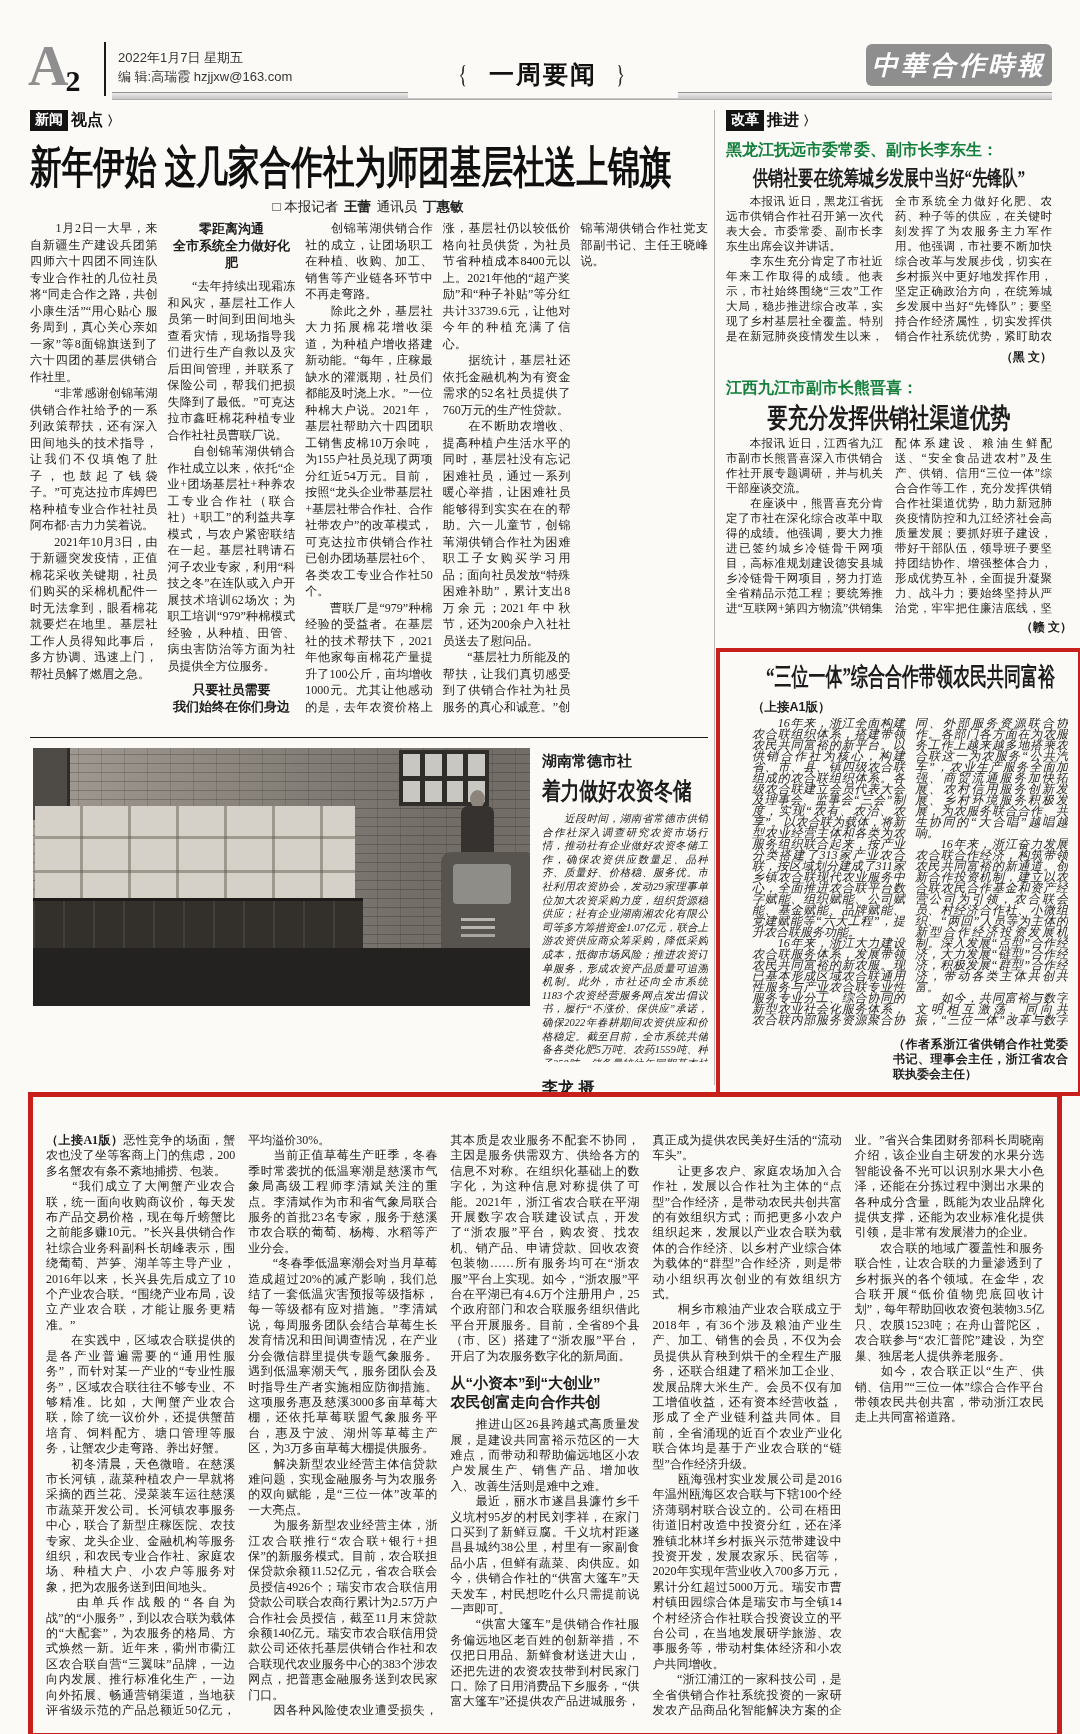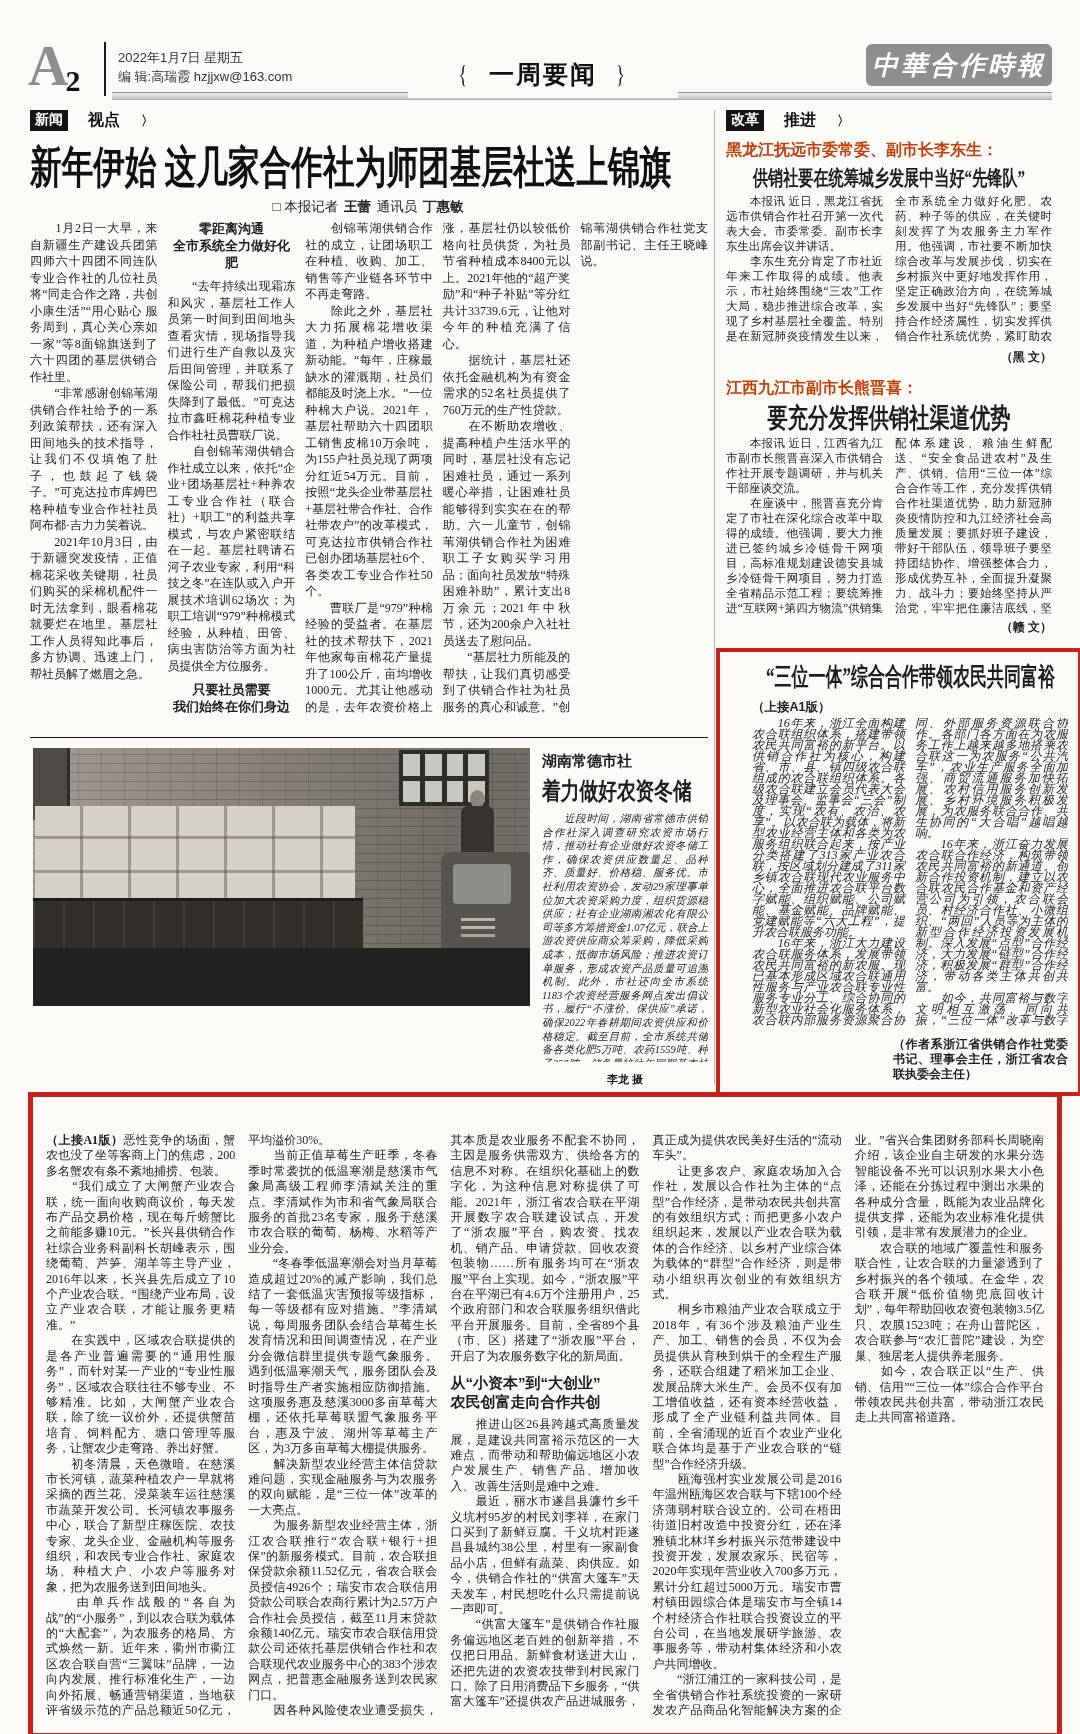--- a/index.html
+++ b/index.html
@@ -17,51 +17,51 @@
   .hdr-vline{width:2px;background:#1a1a1a;}
   .dateline{font-size:13px;color:#333;line-height:19px;}
   .bar3d{height:6px;background:linear-gradient(#ececec,#c4c4c4);border-top:1px solid #8e8e8e;border-bottom:1px solid #adadad;}
   .weekly{background:#fbfaf7;display:flex;align-items:center;justify-content:center;gap:8px;}
   .weekly .brk{font-size:34px;color:#2a2a2a;font-weight:normal;line-height:1;}
   .weekly .ttl{font-size:25px;font-weight:bold;color:#111;font-family:"Liberation Serif",serif;letter-spacing:2px;}
   .masthead{background:#8e8e8e;color:#fff;display:flex;align-items:center;justify-content:center;
             font-family:"DejaVu Serif",serif;font-style:italic;font-weight:bold;font-size:26px;letter-spacing:3px;}
 
   
-  .kick{display:flex;align-items:center;gap:20px;font-weight:bold;}
+  .kick{display:flex;align-items:center;gap:3px;font-weight:bold;}
   .kick .box{background:#141414;color:#fff;font-size:14px;padding:1px 5px 2px;}
   .kick .rest{font-size:16px;color:#111;}
   .kick .arr{font-size:13px;color:#111;margin-left:1px;}
 
   
   .cond{display:inline-block;white-space:nowrap;transform-origin:0 50%;}
   .hl-center{display:flex;justify-content:center;}
   .hl-center .cond{transform-origin:50% 50%;}
   .lead-hl{font-size:44px;font-weight:bold;color:#101010;transform:scaleX(.72);}
   .art1-hl{font-size:21px;font-weight:bold;transform:scaleX(.72);}
   .art2-hl{font-size:27px;font-weight:bold;transform:scaleX(.75);}
   .rb-hl{font-size:25px;font-weight:bold;transform:scaleX(.68);}
   .ps-hl{font-size:24px;font-weight:bold;transform:scaleX(.78);}
-  .dek{font-size:16px;font-weight:bold;color:#c2410c;}
+  .dek{font-size:16px;font-weight:bold;color:#15803d;}
   .byline{font-size:13.5px;color:#222;text-align:center;}
   .byline b{margin:0 2px;}
   .sign{font-size:12px;font-weight:bold;text-align:right;}
 
   
   .lead-body{column-count:5;column-gap:10px;font-size:12px;line-height:16.5px;}
   .colsub{font-weight:bold;text-align:center;font-size:13px;line-height:17px;margin:7px 0;break-inside:avoid;
           font-family:"Liberation Sans",sans-serif;}
   .r-body{column-count:2;column-gap:12px;font-size:11.5px;line-height:15px;}
   .redbox{border:4px solid #c8201d;padding:8px 10px;background:#fbfaf7;}
   .rb-tag{font-weight:bold;font-size:12.5px;margin:6px 0 2px;}
   .rb-body{column-count:2;column-gap:10px;font-size:12px;line-height:11px;font-style:italic;}
   .rb-attr{width:175px;margin-left:auto;font-weight:bold;font-size:12px;line-height:15px;margin-top:3px;}
   .ps-kick{font-size:15px;font-weight:bold;}
   .ps-body{font-size:10.5px;line-height:13.6px;font-style:italic;}
-  .ps-credit{font-size:11px;font-weight:bold;text-align:center;margin-top:10px;}
+  .ps-credit{font-size:16px;font-weight:bold;text-align:left;margin-top:16px;}
   .bigbox{border:5px solid #c8201d;padding:12px 13px;background:#fbfaf7;}
   .big-body{column-count:5;column-gap:13px;font-size:12px;line-height:15.4px;height:588px;margin-top:24px;}
   .big-sub{font-weight:bold;font-size:15px;line-height:19px;margin:9px 0 6px;break-inside:avoid;
            font-family:"Liberation Sans",sans-serif;}
   .rule-h{background:#1a1a1a;height:1px;}
   .rule-v{background:#b5b5b5;width:1px;}
 
   
   .photo{overflow:hidden;background:#b7b0a7;}
   .ph-bg{position:absolute;inset:0;
@@ -192,21 +192,21 @@
   <div class="abs cols r-body serif just pre" style="left:726px;top:194px;width:326px;height:152px;">　　本报讯 近日，黑龙江省抚远市供销合作社召开第一次代表大会。市委常委、副市长李东生出席会议并讲话。
 　　李东生充分肯定了市社近年来工作取得的成绩。他表示，市社始终围绕“三农”工作大局，稳步推进综合改革，实现了乡村基层社全覆盖。特别是在新冠肺炎疫情发生以来，全市系统全力做好化肥、农药、种子等的供应，在关键时刻发挥了为农服务主力军作用。他强调，市社要不断加快综合改革与发展步伐，切实在乡村振兴中更好地发挥作用，坚定正确政治方向，在统筹城乡发展中当好“先锋队”；要坚持合作经济属性，切实发挥供销合作社系统优势，紧盯助农增收目标，依托地域优势和特色产品优势，运用大数据平台助力农村经济发展；要筑牢“为农服务”理念，用正确的意识形态引领推动供销合作事业高质量发展，肩负起助力乡村振兴的重要历史使命，在服务“三农”工作中作出新的更大的贡献。</div>
   <div class="abs sign" style="left:726px;top:349px;width:326px;">（黑 文）</div>
 
   <div class="abs dek" style="left:726px;top:378px;width:326px;">江西九江市副市长熊晋喜：</div>
   <div class="abs hl-center serif" style="left:726px;top:400px;width:326px;">
     <span class="cond art2-hl">要充分发挥供销社渠道优势</span>
   </div>
   <div class="abs cols r-body serif just pre" style="left:726px;top:436px;width:326px;height:180px;">　　本报讯 近日，江西省九江市副市长熊晋喜深入市供销合作社开展专题调研，并与机关干部座谈交流。
 　　在座谈中，熊晋喜充分肯定了市社在深化综合改革中取得的成绩。他强调，要大力推进已签约城乡冷链骨干网项目，高标准规划建设德安县城乡冷链骨干网项目，努力打造全省精品示范工程；要统筹推进“互联网+第四方物流”供销集配体系建设、粮油生鲜配送、“安全食品进农村”及生产、供销、信用“三位一体”综合合作等工作，充分发挥供销合作社渠道优势，助力新冠肺炎疫情防控和九江经济社会高质量发展；要抓好班子建设，带好干部队伍，领导班子要坚持团结协作、增强整体合力，形成优势互补，全面提升凝聚力、战斗力；要始终坚持从严治党，牢牢把住廉洁底线，坚决履行“一岗双责”，构建廉洁自律的班子，打造一支务实高效的干部队伍，努力把市社建设成为党领导下的为农服务组织及为“三农”服务的重要力量，成为党和政府密切联系农民群众的重要桥梁纽带。</div>
-  <div class="abs sign" style="left:726px;top:619px;width:326px;">（赣 文）</div>
+  <div class="abs sign" style="left:746px;top:619px;width:326px;">（赣 文）</div>
 
   <div class="abs redbox" style="left:716px;top:648px;width:316px;height:424px;padding-left:32px;">
     <div class="hl-center serif">
       <span class="cond rb-hl">“三位一体”综合合作带领农民共同富裕</span>
     </div>
     <div class="rb-tag">（上接A1版）</div>
     <div class="cols rb-body serif just pre" style="height:316px;">　　16年来，浙江全面构建农合联组织体系，搭建带领农民共同富裕的新平台。以供销合作社为核心，构建省、市、县、镇四级农合联组成的农合联组织体系。各级农合联建立会员代表大会及理事会、监事会“三会”制度，实现“农有、农治、农享”。以农合联为载体，将新型农业经营主体和各类为农服务组织联合起来，按产业分类搭建了313家产业农合联，按区域划分建成了311家乡镇农合联现代农业服务中心，全面推进农合联平台数字赋能、组织赋能、公司赋能、基金赋能、品牌赋能、党建赋能等“六大工程”，提升农合联服务功能。
 　　16年来，浙江大力建设农合联服务体系，发展带领农民共同富裕的新农服。现已基本形成区域农合联通用性服务与产业农合联专业性服务专业分工、综合协同的新型农业社会化服务体系，农合联内部服务资源聚合协同、外部服务资源联合协作。各部门各方面在为农服务工作上越来越多地搭乘农合联这一为农服务“公共汽车”，农业生产服务全面加强、商贸流通服务加快拓展、农村信用服务创新发展、乡村环境服务积极发展，为农服务联合合作、共生协同的“大合唱”越唱越响。
 　　16年来，浙江奋力发展农合联合作经济，构筑带领农民共同富裕的新通道。创新合作投资机制，建立以农合联农民合作基金和资产经营公司为引领，农合联会员、村经济合作社、小微组织、“两回”人员等为主体的新型合作经济投资发展机制。深入发展“点型”合作经济，大力发展“链型”合作经济，积极发展“群型”合作经济，带动各类主体共创共富。
 　　如今，共同富裕与数字文明相互激荡、同向共振，“三位一体”改革与数字化改革高度契合、迭代升级。浙江将持续深化“三位一体”改革，加速推进为农服务数字化工程建设，有效带领农民平等参与农业农村现代化进程、公平分享农业农村现代化成果，更好发挥农合联在服务乡村振兴、守好“红色根脉”、打造“重要窗口”、推进共同富裕中的积极作用。</div>

